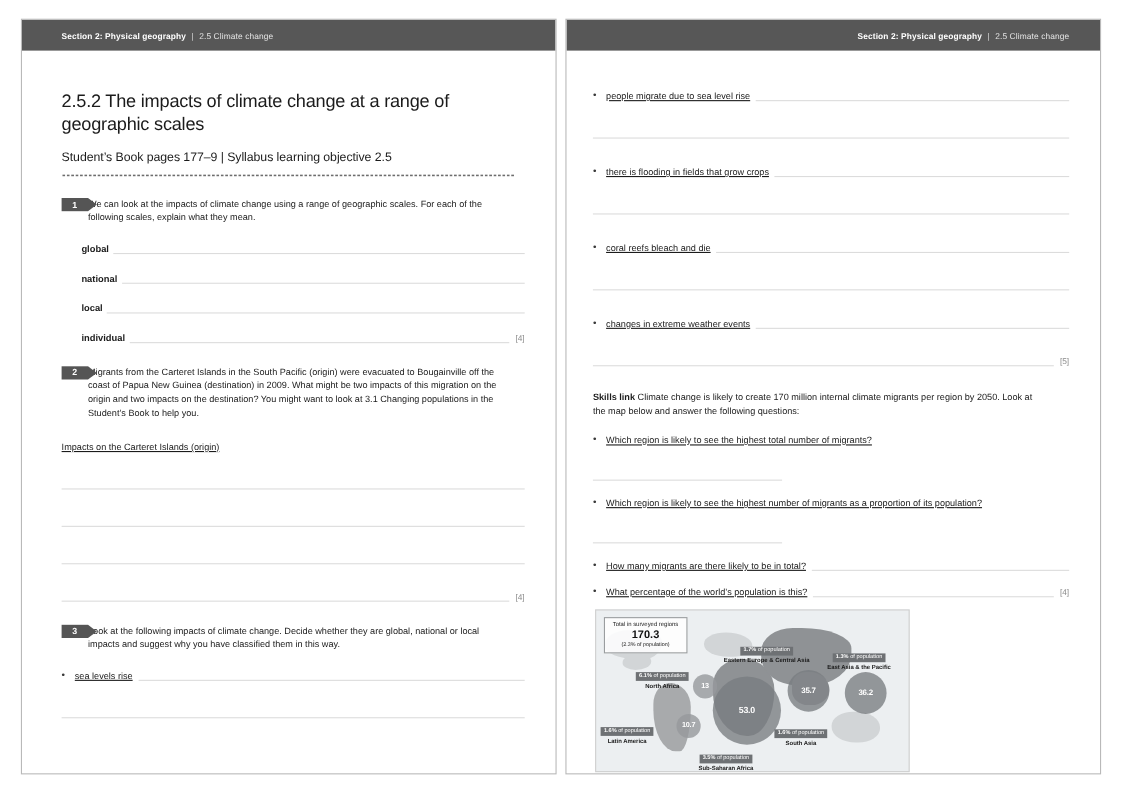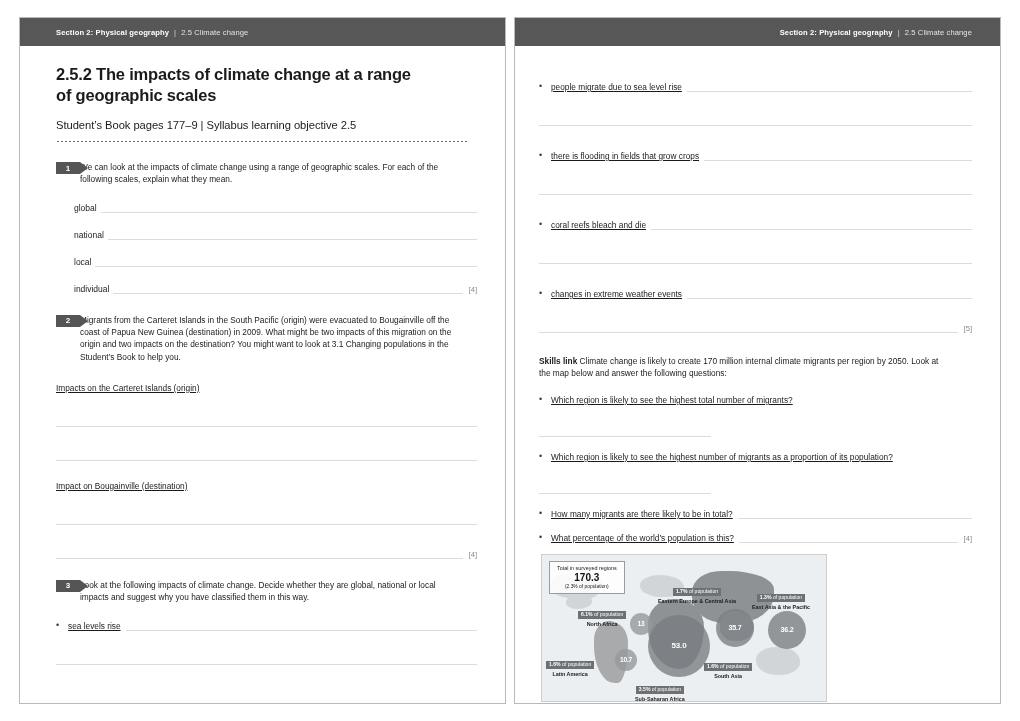--- a/index.html
+++ b/index.html
@@ -29,23 +29,23 @@
   }
   .runhead.left  { justify-content: flex-start; padding-left: 36px; }
   .runhead.right { justify-content: flex-end;  padding-right: 28px; }
   .runhead b { font-weight: bold; }
   .runhead .sep { color: #d8d8d8; margin: 0 5px; }
   .runhead .sub { color: #e4e4e4; font-weight: normal; }
 
   .body { padding: 0 28px 0 36px; position: relative; height: 659px; }
 
   h1.title {
-    font-size: 16.5px; font-weight: bold; color: #1b1b1b;
+    font-size: 16.5px; font-weight: normal; color: #1b1b1b;
     line-height: 1.28; letter-spacing: -.2px;
-    margin-top: 18px; max-width: 360px;
+    margin-top: 36px; max-width: 360px;
   }
   .subtitle {
     font-size: 11.2px; color: #1b1b1b; margin-top: 13px; letter-spacing: -.05px;
   }
   .dotrule {
     margin-top: 9px; height: 3px; width: 412px;
     background-image: radial-gradient(circle, #6d6d6d 0.9px, transparent 1.1px);
     background-size: 4px 3px; background-repeat: repeat-x;
   }
 
@@ -62,21 +62,21 @@
     border-top: 6px solid transparent; border-bottom: 6px solid transparent;
     border-left: 8px solid #555555;
   }
   .qtext {
     font-size: 8.3px; line-height: 1.48;
     color: #1b1b1b; max-width: 385px;
   }
 
   .lbl-row { display: flex; align-items: flex-end; margin-top: 16px; }
   .lbl {
-    font-size: 8.5px; font-weight: normal; color: #1b1b1b;
+    font-size: 8.5px; font-weight: bold; color: #1b1b1b;
     flex: 0 0 auto; padding-right: 4px; padding-left: 18px;
   }
   .fill { flex: 1 1 auto; border-bottom: 1px solid #dcdcdc; height: 11px; }
   .marks {
     flex: 0 0 auto; font-size: 7.6px; color: #8a8a8a;
     padding-left: 6px; line-height: 1;
   }
 
   .plainline { border-bottom: 1px solid #dcdcdc; height: 11px; margin-top: 23px; }
   .caption { font-size: 8.3px; color: #1b1b1b; margin-top: 20px; text-decoration: underline; }
@@ -176,21 +176,20 @@
 
       <div class="q" style="margin-top:20px;">
         <div class="qnum">2</div>
         <div class="qtext">Migrants from the Carteret Islands in the South Pacific (origin) were evacuated to Bougainville off the coast of Papua New Guinea (destination) in 2009. What might be two impacts of this migration on the origin and two impacts on the destination? You might want to look at 3.1 Changing populations in the Student’s Book to help you.</div>
       </div>
 
       <div class="caption">Impacts on the Carteret Islands (origin)</div>
       <div class="plainline"></div>
       <div class="plainline"></div>
 
-      <div class="caption">Impact on Bougainville (destination)</div>
       <div class="plainline"></div>
       <div class="lbl-row" style="margin-top:23px;">
         <span class="fill"></span>
         <span class="marks">[4]</span>
       </div>
 
       <div class="q" style="margin-top:20px;">
         <div class="qnum">3</div>
         <div class="qtext">Look at the following impacts of climate change. Decide whether they are global, national or local impacts and suggest why you have classified them in this way.</div>
       </div>

